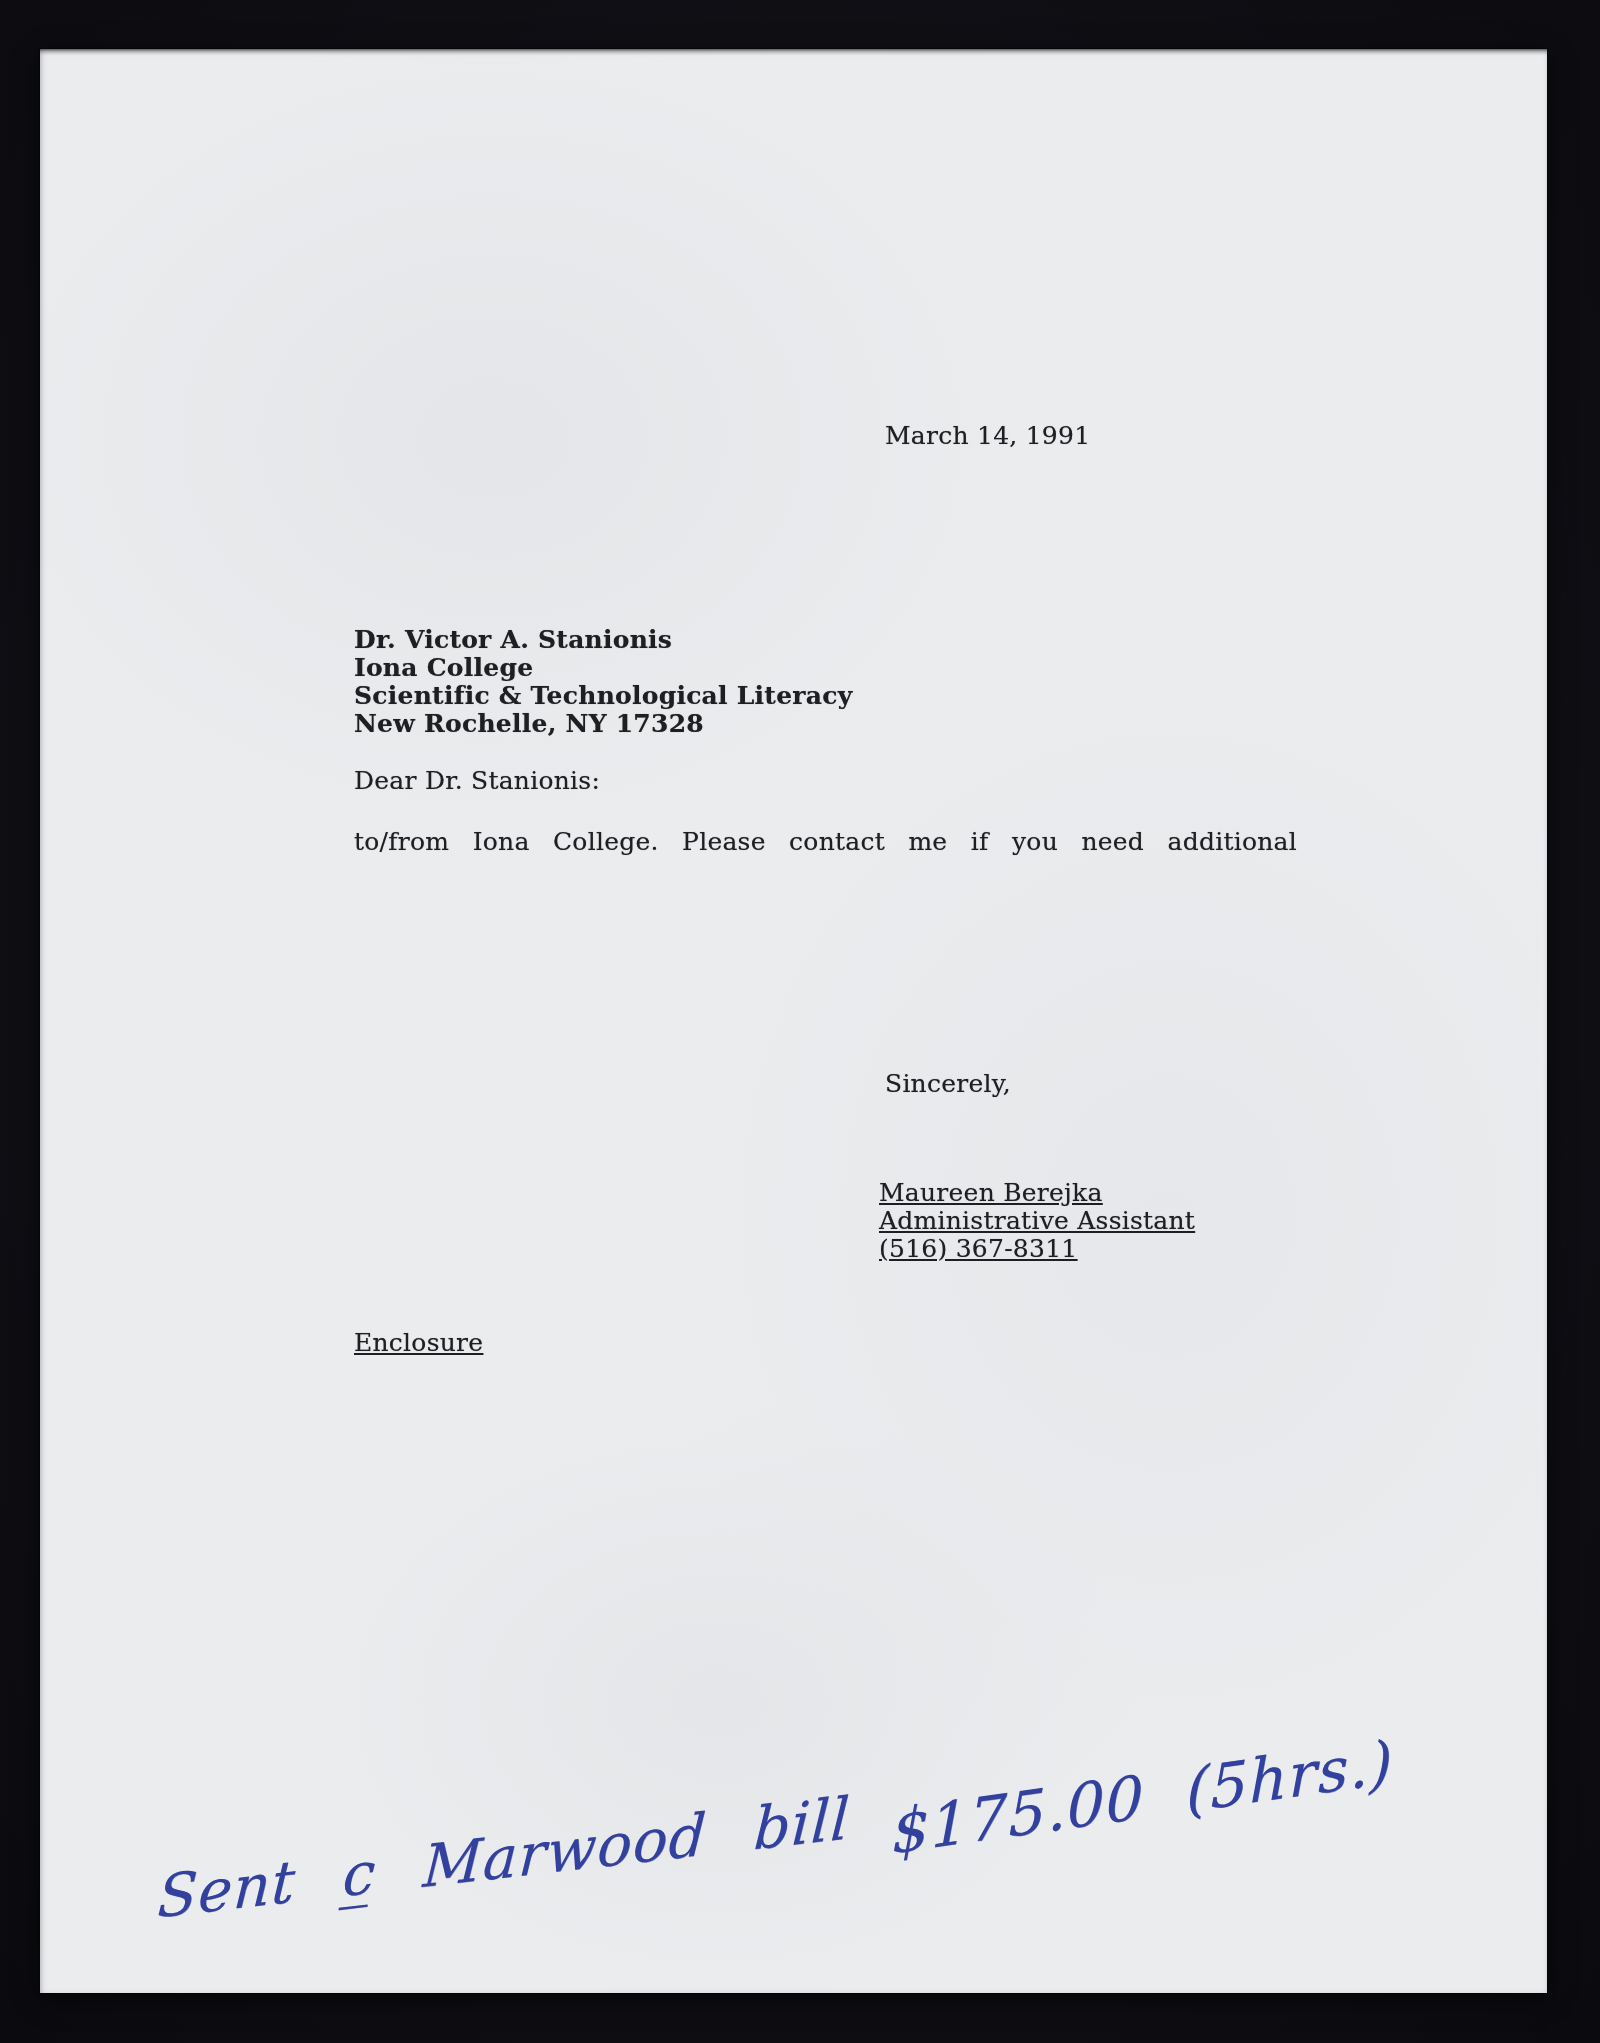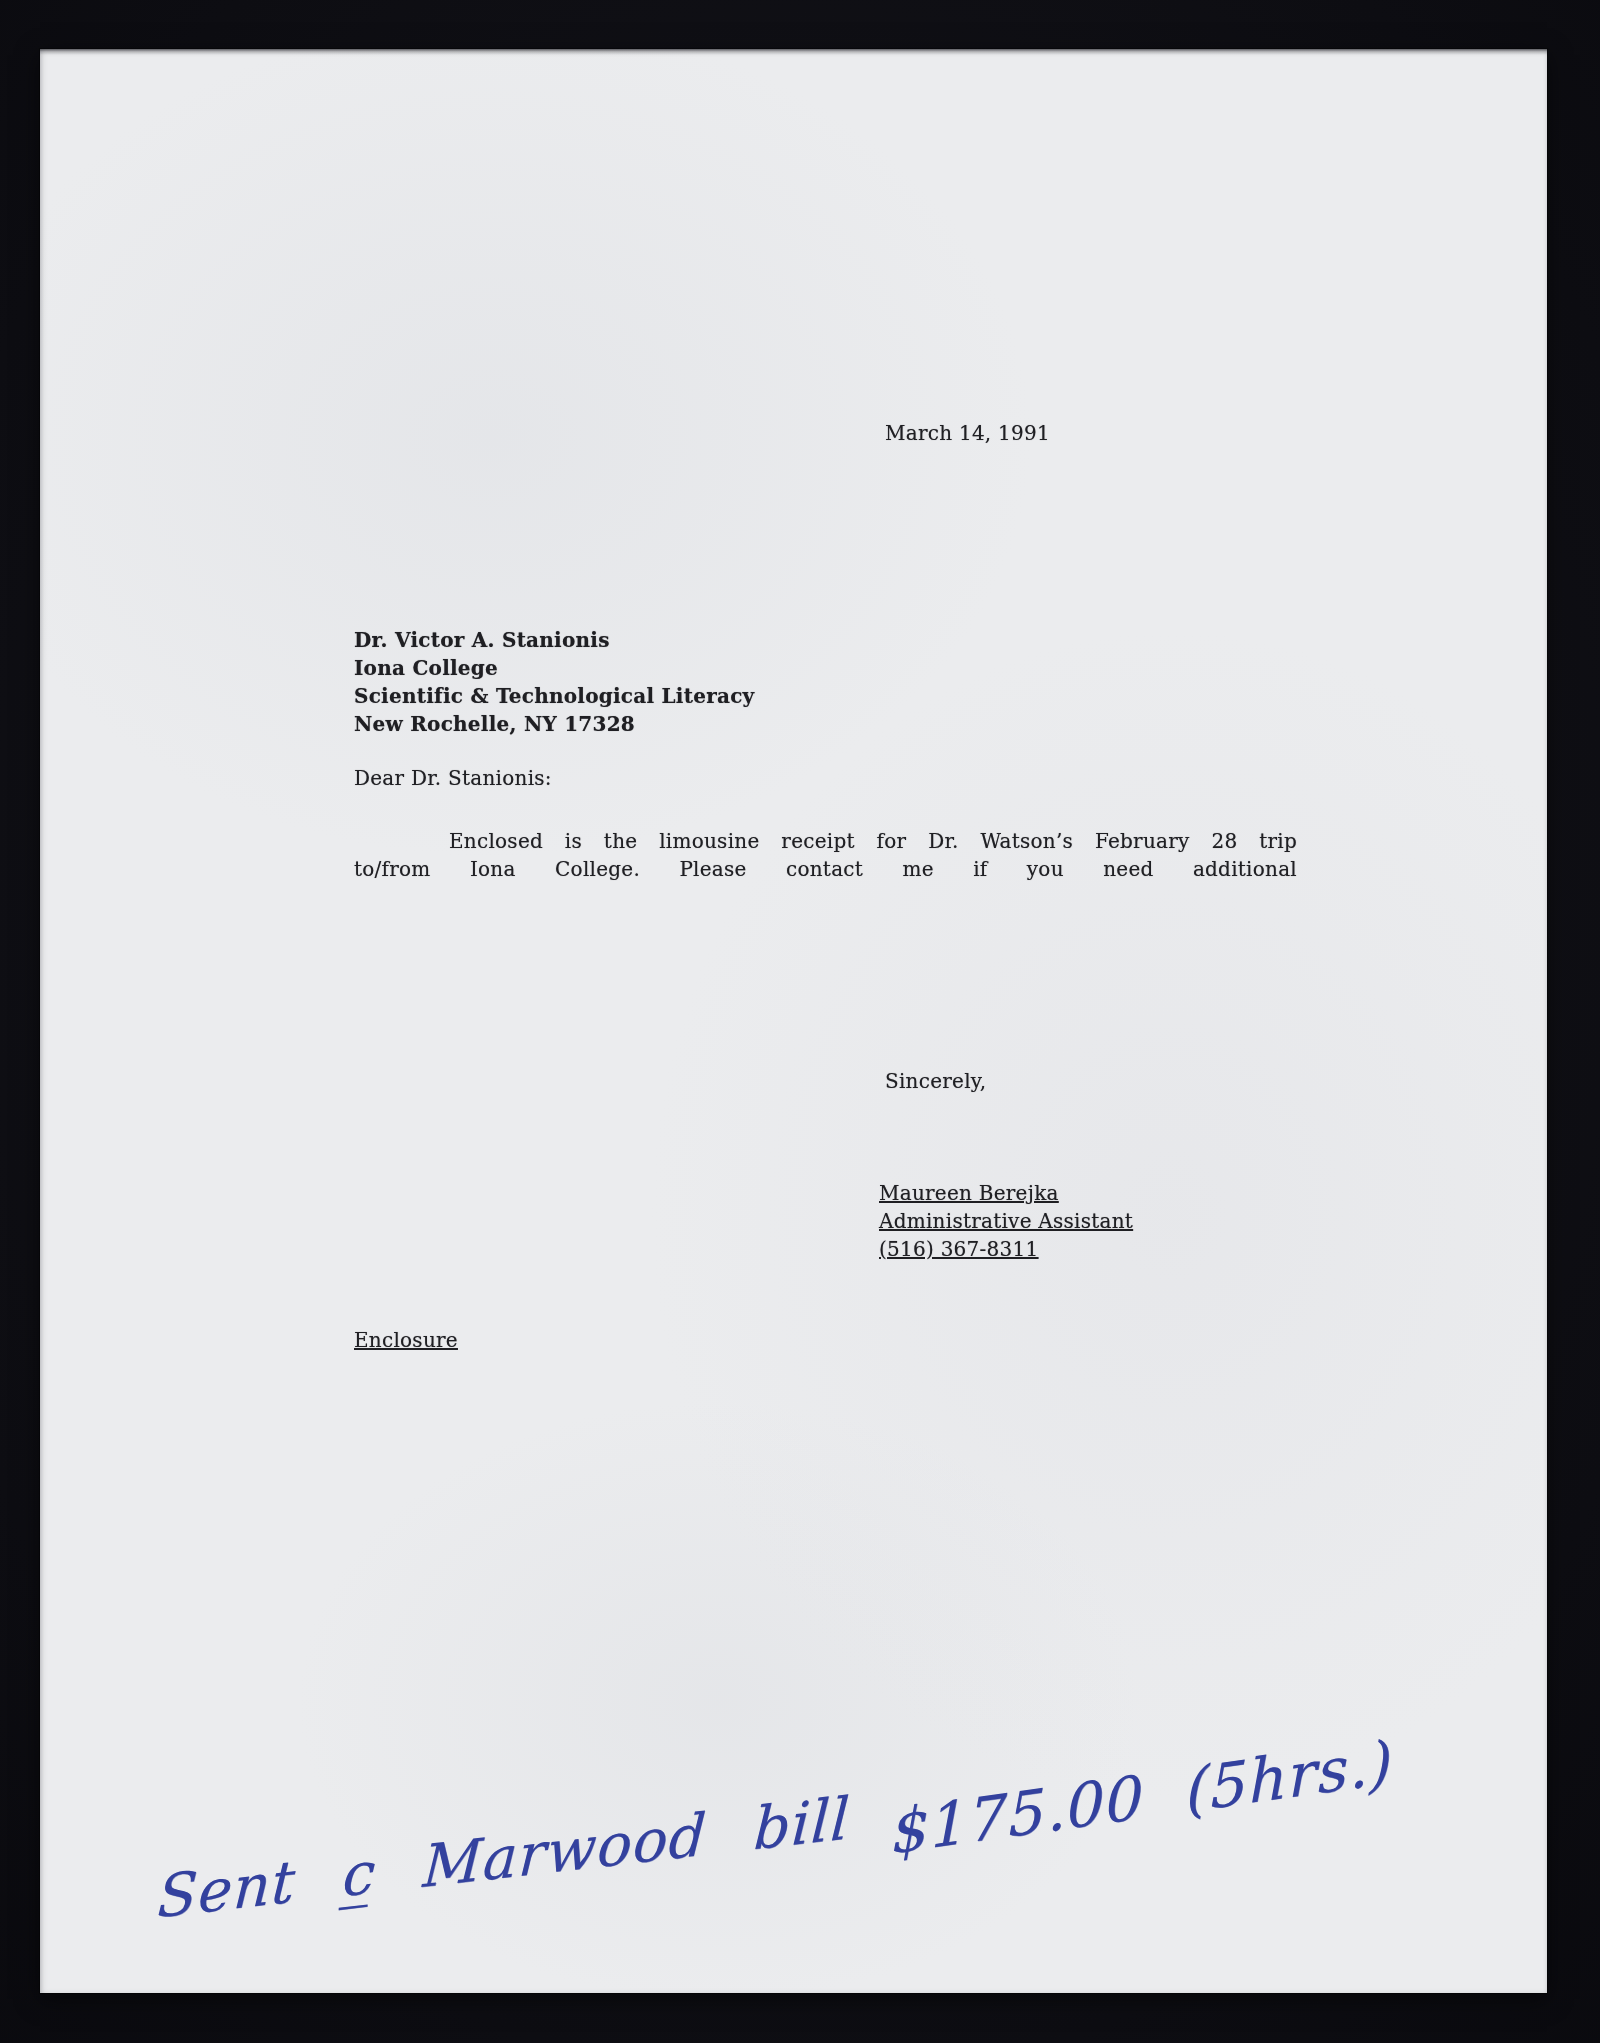--- a/index.html
+++ b/index.html
@@ -37,21 +37,21 @@
   .paper::before {
     content: "";
     position: absolute;
     top: 0; left: 0; right: 0; height: 6px;
     background: linear-gradient(to bottom, rgba(20,20,26,0.5) 0%, rgba(20,20,26,0.12) 45%, rgba(20,20,26,0) 100%);
     pointer-events: none;
   }
   .typed {
     position: absolute;
     color: var(--typed);
-    font-size: 20px;
+    font-size: 25px;
     letter-spacing: 0.25px;
     text-shadow: 0 0 0.8px rgba(31,31,35,0.55);
     white-space: nowrap;
   }
   .block { line-height: 28px; }
   .para {
     white-space: normal;
     width: 943px;
     line-height: 27.5px;
     text-align: justify;
@@ -94,21 +94,20 @@
   <div class="typed block" style="left:314px; top:577px;font-weight:bold;">
     <div>Dr. Victor A. Stanionis</div>
     <div>Iona College</div>
     <div>Scientific &amp; Technological Literacy</div>
     <div>New Rochelle, NY 17328</div>
   </div>
 
   <div class="typed" style="left:314px; top:717px;">Dear Dr. Stanionis:</div>
 
   <div class="typed para" style="left:314px; top:779px;">
-    <div class="jline indent">Enclosed is the limousine receipt for Dr. Watson’s February 28 trip</div>
     <div class="jline">to/from Iona College.  Please contact me if you need additional</div>
   </div>
 
 
   <div class="typed" style="left:845px; top:1020px;">Sincerely,</div>
 
   <div class="typed block" style="left:839px; top:1130px;text-decoration:underline;">
     <div>Maureen Berejka</div>
     <div>Administrative Assistant</div>
     <div>(516) 367-8311</div>

